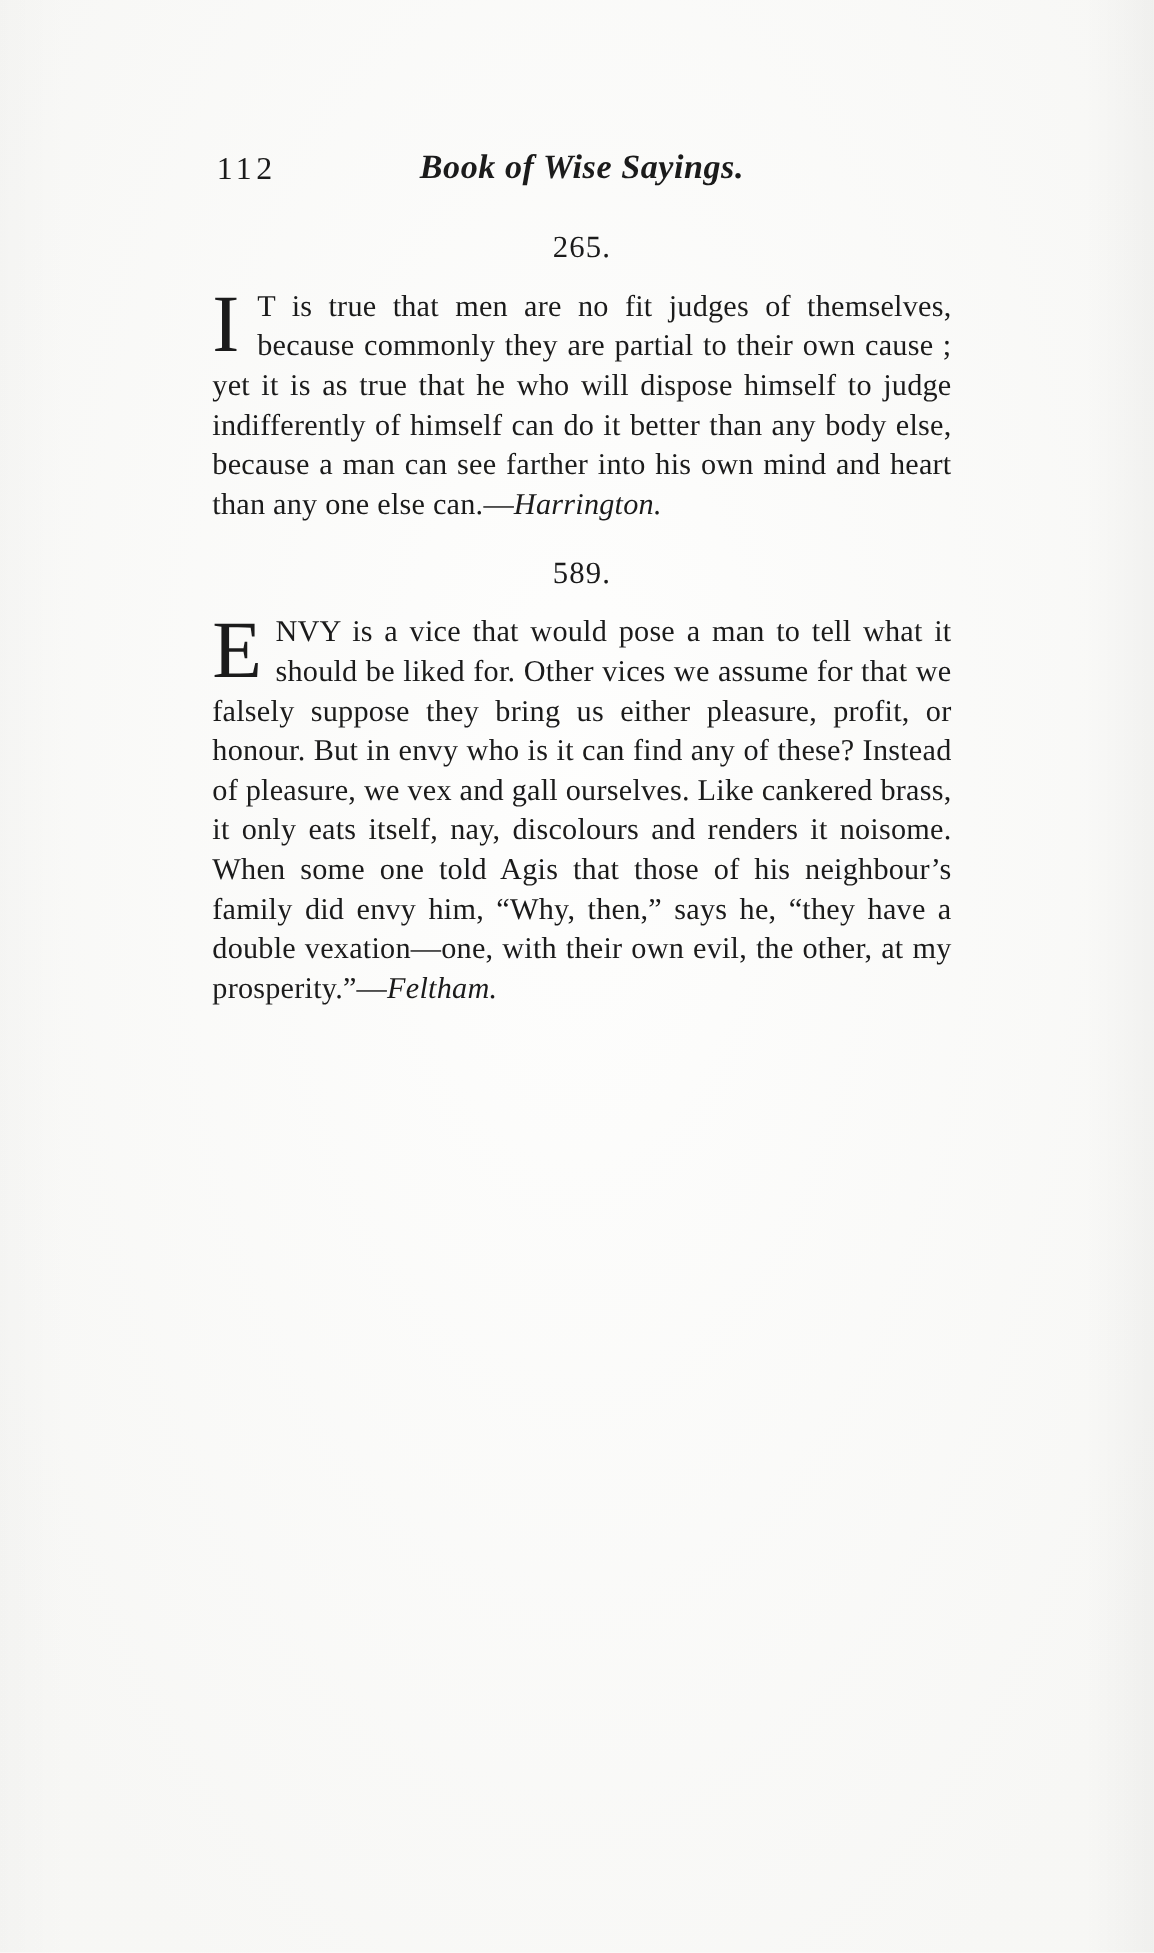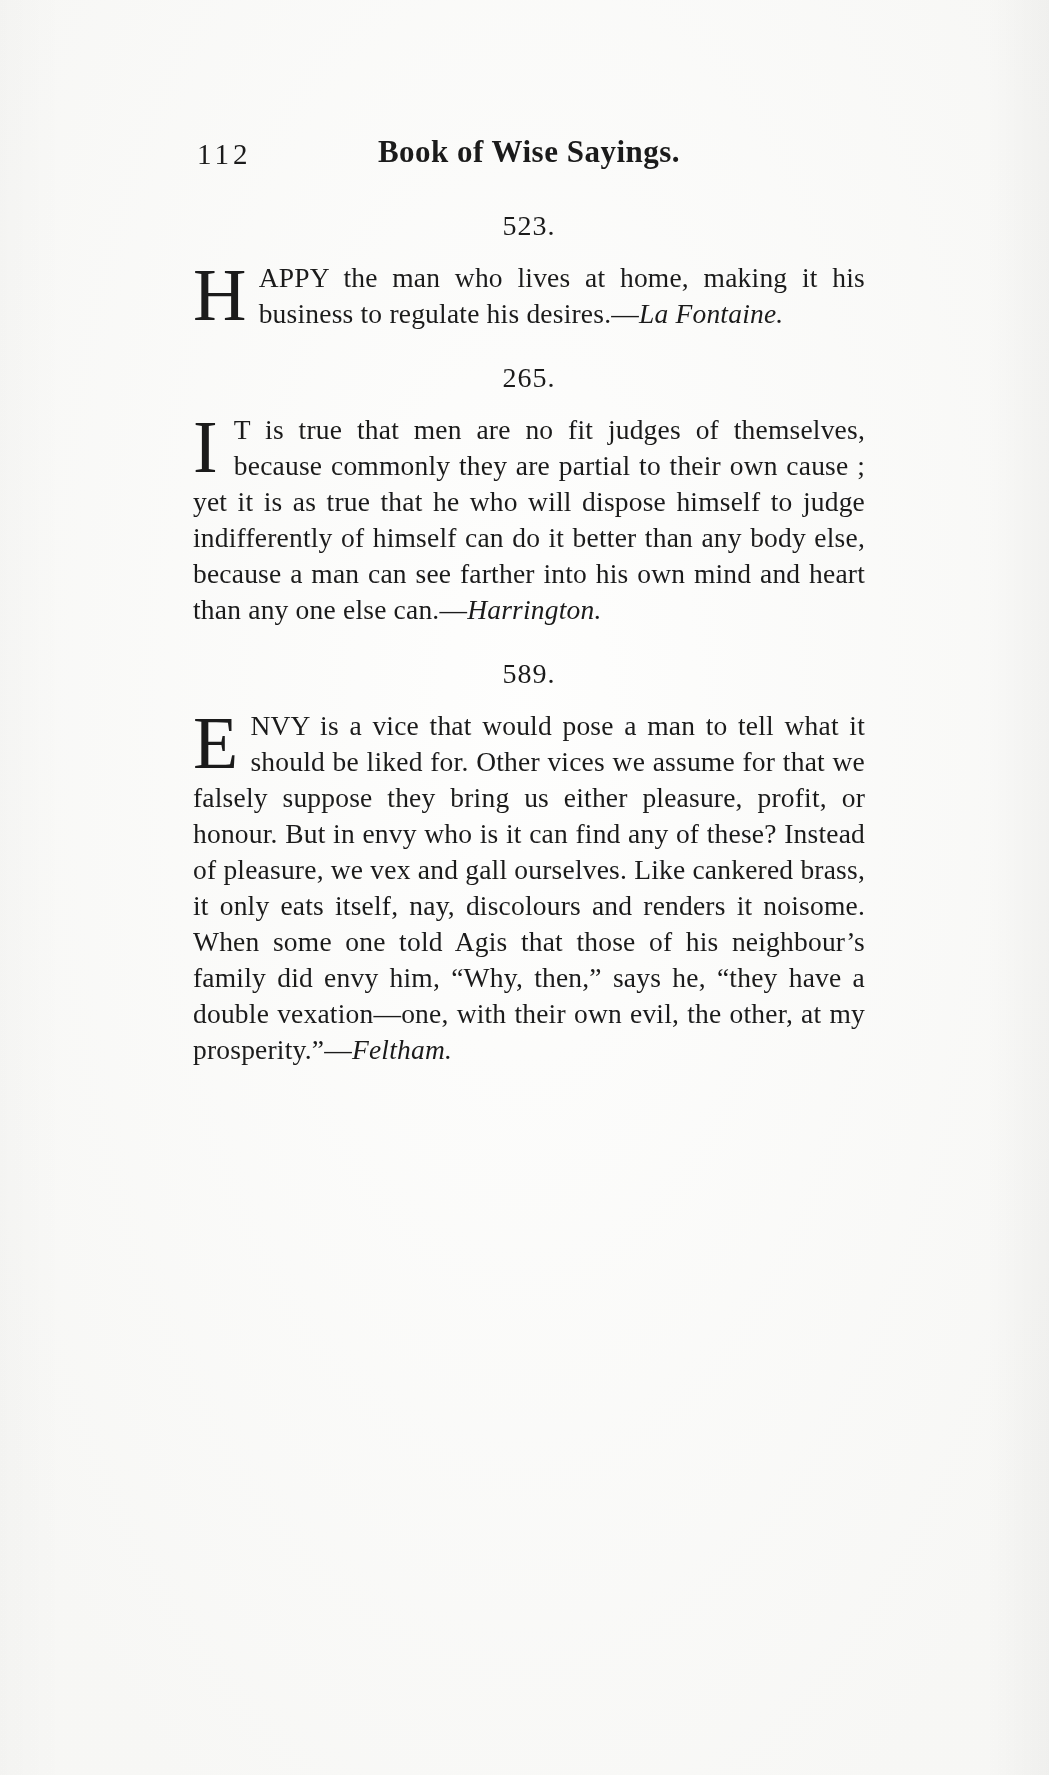--- a/index.html
+++ b/index.html
@@ -45,20 +45,21 @@
     position: absolute;
     left: 4px;
     top: 4px;
     font-size: 29px;
     letter-spacing: 4px;
   }
 
   .book-title {
     display: block;
     text-align: center;
+    font-style: italic;
     font-weight: 600;
     font-size: 31px;
     letter-spacing: 0.5px;
   }
 
   .entry { margin-top: 30px; }
 
   .entry-number {
     text-align: center;
     font-size: 28px;
@@ -91,24 +92,20 @@
 </head>
 <body>
 
 <div class="text-block">
 
   <div class="page-header">
     <span class="page-number">112</span>
     <span class="book-title">Book of Wise Sayings.</span>
   </div>
 
-  <section class="entry">
-    <div class="entry-number">523.</div>
-    <p class="entry-text"><span class="dropcap">H</span><span>APPY the man who lives at home, making it his business to regulate his desires.—</span><span class="attribution">La Fontaine.</span></p>
-  </section>
 
   <section class="entry">
     <div class="entry-number">265.</div>
     <p class="entry-text"><span class="dropcap dropcap-narrow">I</span><span>T is true that men are no fit judges of themselves, because commonly they are partial to their own cause ; yet it is as true that he who will dispose himself to judge indifferently of himself can do it better than any body else, because a man can see farther into his own mind and heart than any one else can.—</span><span class="attribution">Harrington.</span></p>
   </section>
 
   <section class="entry">
     <div class="entry-number">589.</div>
     <p class="entry-text"><span class="dropcap">E</span><span>NVY is a vice that would pose a man to tell what it should be liked for. Other vices we assume for that we falsely suppose they bring us either pleasure, profit, or honour. But in envy who is it can find any of these? Instead of pleasure, we vex and gall ourselves. Like cankered brass, it only eats itself, nay, discolours and renders it noisome. When some one told Agis that those of his neighbour’s family did envy him, “Why, then,” says he, “they have a double vexation—one, with their own evil, the other, at my prosperity.”—</span><span class="attribution">Feltham.</span></p>
   </section>

